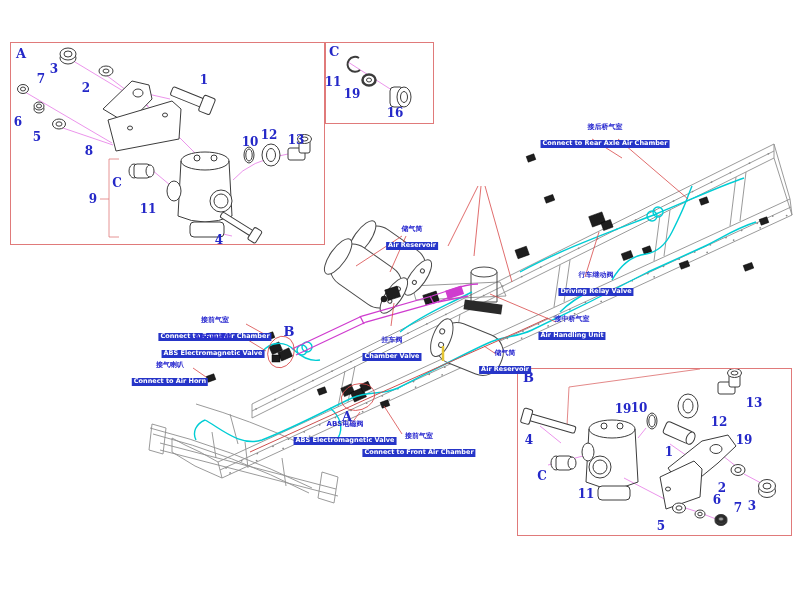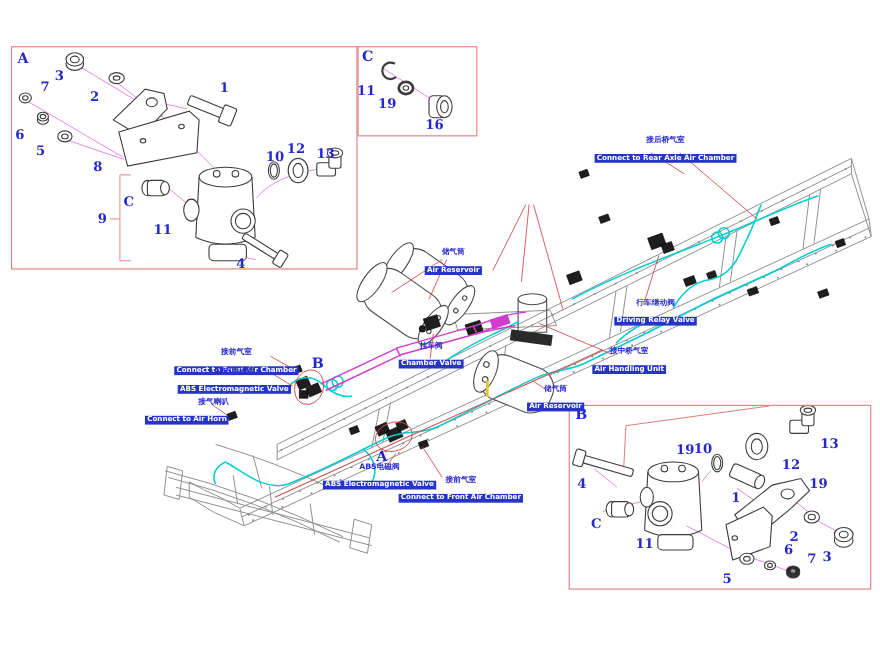--- a/index.html
+++ b/index.html
@@ -304,20 +304,20 @@
     <div class="num" style="left: 752px; top: 506px;">3</div>
     <div class="num" style="left: 738px; top: 508px;">7</div>
     <div class="num" style="left: 717px; top: 500px;">6</div>
     <div class="num" style="left: 661px; top: 526px;">5</div>
     <div class="num chassis-letter" style="left: 289px; top: 331px;">B</div>
     <div class="num chassis-letter" style="left: 347px; top: 416px;">A</div>
     <div class="callout" style="left: 605px; top: 124px;"><span class="zh">接后桥气室</span><span class="en">Connect to Rear Axle Air Chamber</span></div>
     <div class="callout" style="left: 412px; top: 226px;"><span class="zh">储气筒</span><span class="en">Air Reservoir</span></div>
     <div class="callout" style="left: 596px; top: 272px;"><span class="zh">行车继动阀</span><span class="en">Driving Relay Valve</span></div>
     <div class="callout" style="left: 572px; top: 316px;"><span class="zh">接中桥气室</span><span class="en">Air Handling Unit</span></div>
-    <div class="callout" style="left: 392px; top: 311px;"><span class="zh">挂车阀</span><span class="en">Chamber Valve</span></div>
+    <div class="callout" style="left: 392px; top: 337px;"><span class="zh">挂车阀</span><span class="en">Chamber Valve</span></div>
     <div class="callout" style="left: 505px; top: 350px;"><span class="zh">储气筒</span><span class="en">Air Reservoir</span></div>
     <div class="callout" style="left: 215px; top: 317px;"><span class="zh">接前气室</span><span class="en">Connect to Front Air Chamber</span></div>
     <div class="callout" style="left: 213px; top: 334px;"><span class="zh">ABS电磁阀</span><span class="en">ABS Electromagnetic Valve</span></div>
-    <div class="callout" style="left: 170px; top: 362px; text-align: right;"><span class="zh">接气喇叭</span><span class="en">Connect to Air Horn</span></div>
+    <div class="callout" style="left: 170px; top: 362px;"><span class="zh">接气喇叭</span><span class="en">Connect to Air Horn</span></div>
     <div class="callout" style="left: 345px; top: 421px;"><span class="zh">ABS电磁阀</span><span class="en">ABS Electromagnetic Valve</span></div>
     <div class="callout" style="left: 419px; top: 433px;"><span class="zh">接前气室</span><span class="en">Connect to Front Air Chamber</span></div>
   </div>
 
 </body></html>

